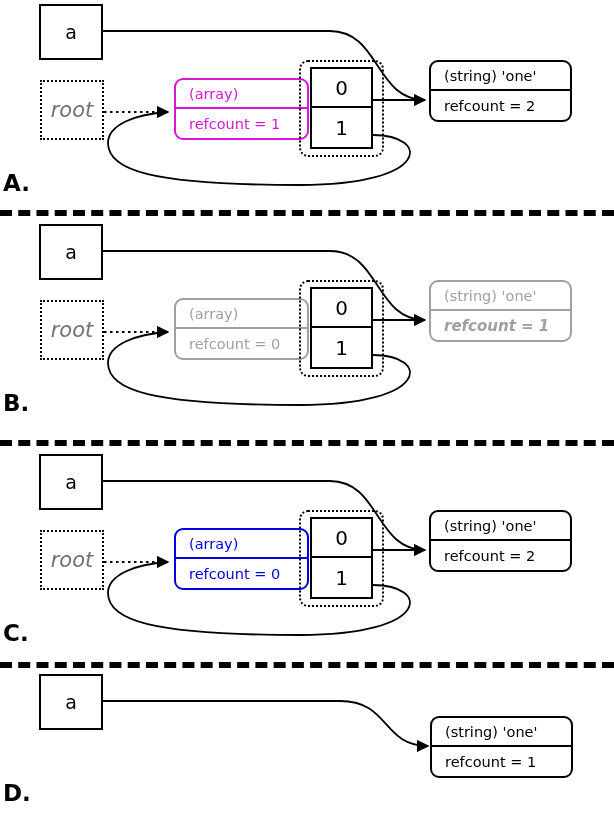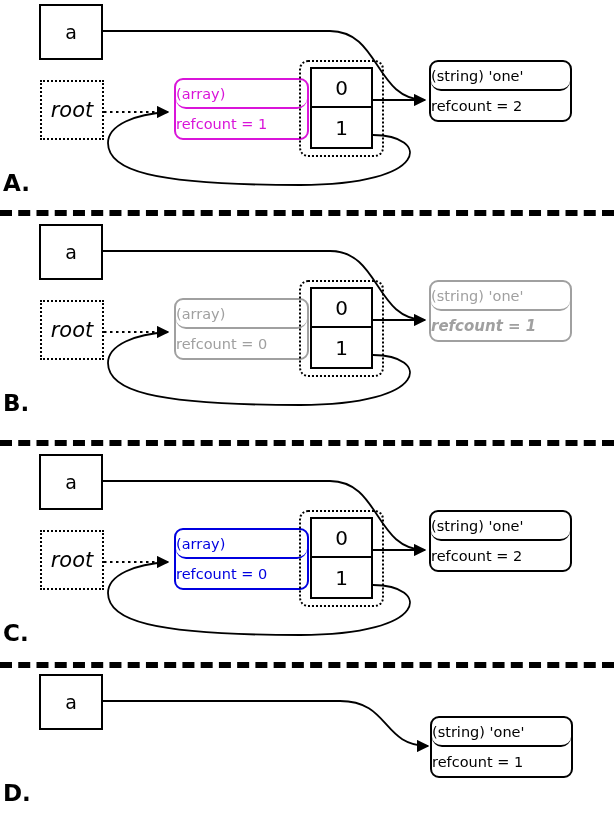--- a/index.html
+++ b/index.html
@@ -42,43 +42,42 @@
   .root-box {
     position: absolute;
     box-sizing: border-box;
     border: 2px dotted #000;
     background: #fff;
     display: flex;
     align-items: center;
     justify-content: center;
     font-size: 21px;
     font-style: italic;
-    color: #000000;
+    color: #737373;
   }
   
   .zval {
     position: absolute;
     box-sizing: border-box;
     border: 2px solid #000;
     border-radius: 9px;
     background: #fff;
     overflow: hidden;
     display: flex;
     flex-direction: column;
   }
   .zval .row {
     flex: 1 1 50%;
     display: flex;
     align-items: center;
-    padding-left: 0;
+    padding-left: 13px;
     font-size: 14.5px;
     color: #000;
     box-sizing: border-box;
     white-space: nowrap;
-    border-radius: 10px;
   }
   .zval .row.top {
     border-bottom: 2px solid #000;
   }
   
   .zval.magenta { border-color: #d914d9; }
   .zval.magenta .row { color: #d914d9; }
   .zval.magenta .row.top { border-bottom-color: #d914d9; }
   
   .zval.grey { border-color: #a0a0a0; }

